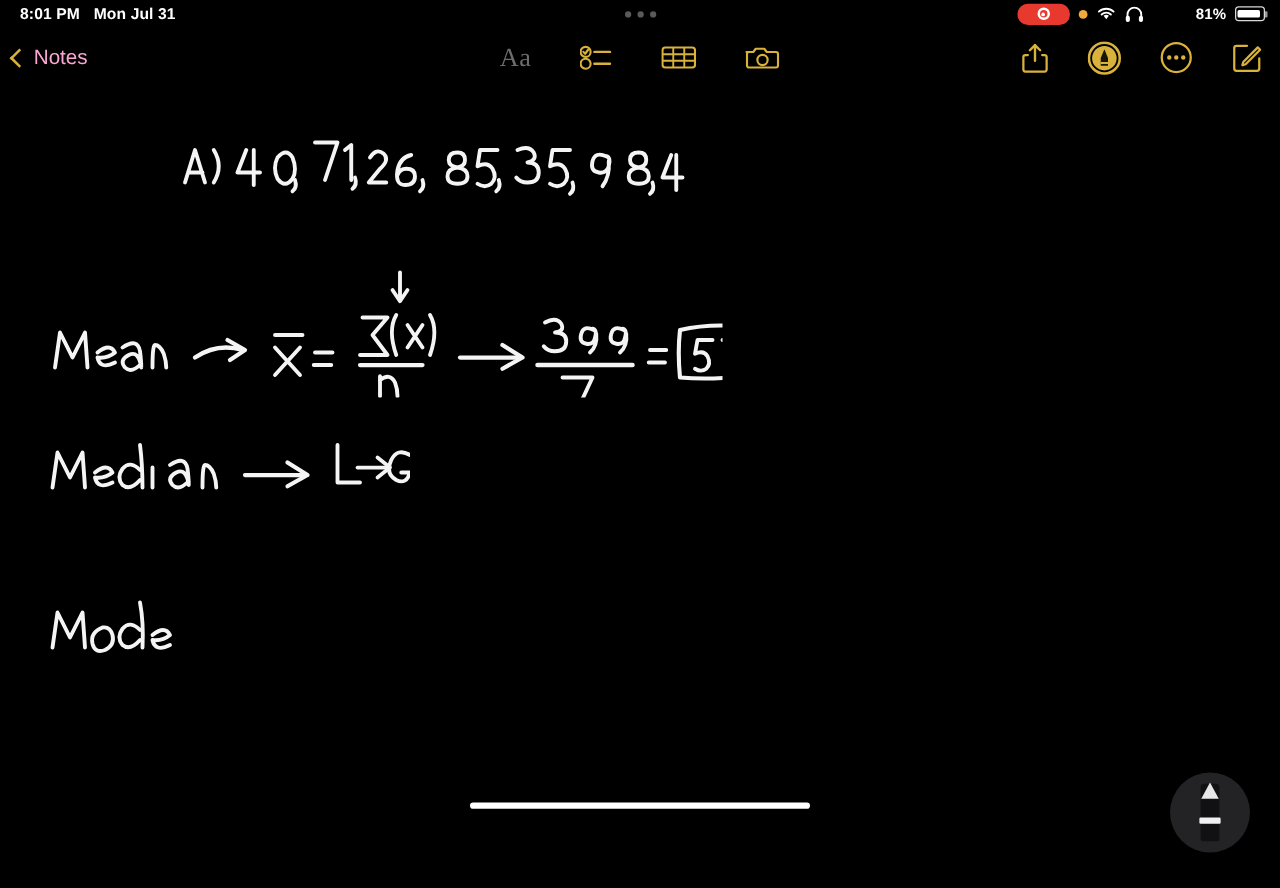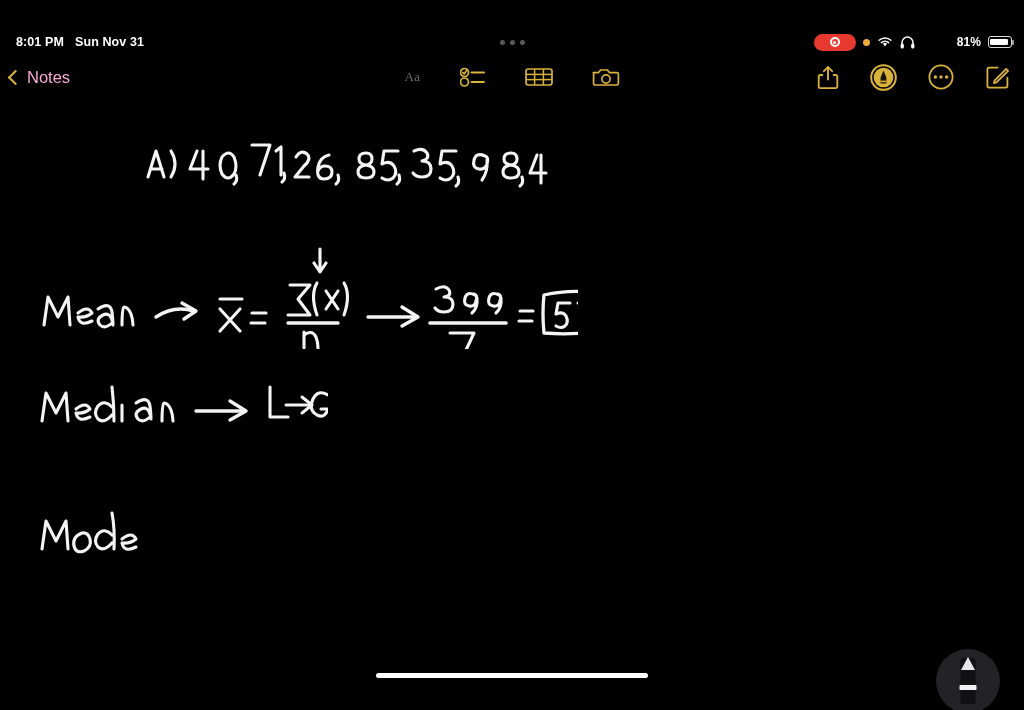--- a/index.html
+++ b/index.html
@@ -2,21 +2,21 @@
 <html><head>
 <meta charset="utf-8">
 <style>
   * { margin:0; padding:0; box-sizing:border-box; }
   html, body {
     width:1024px; height:710px;
     background:#000;
     font-family:"Liberation Sans", sans-serif;
     overflow:hidden;
   }
-  #app { position:relative; width:1024px; height:656px; background:#000;margin-top:31px; }
+  #app { position:relative; width:1024px; height:656px; background:#000; }
 
   
   .statusbar {
     position:absolute; top:0; left:0; width:1024px; height:22px;
     display:flex; align-items:center; color:#fff;
     font-size:12.5px; font-weight:bold; letter-spacing:.1px;
   }
   .sb-left { display:flex; align-items:center; gap:11px; padding-left:16px; }
   .sb-center { position:absolute; left:0; right:0; display:flex; justify-content:center; align-items:center; pointer-events:none;}
   .multitask-dots { display:flex; gap:5px; }
@@ -61,21 +61,21 @@
     transform:rotate(45deg); display:block; margin-top:0px; }
   .tb-center {
     position:absolute; left:0; right:0; top:0; height:44px;
     display:flex; align-items:center; justify-content:center; gap:39px;
   }
   .tb-right {
     position:absolute; right:14px; top:0; height:44px;
     display:flex; align-items:center; gap:31px;
   }
   .tbtn { display:flex; align-items:center; justify-content:center; cursor:pointer; }
-  .aa { color:#6d6d6d; font-size:13px; font-family:"Liberation Serif", serif; letter-spacing:.5px; }
+  .aa { color:#6d6d6d; font-size:21px; font-family:"Liberation Serif", serif; letter-spacing:.5px; }
 
   
   .canvas { position:absolute; top:68px; left:0; width:1024px; height:612px; background:#000; }
   .ink { position:absolute; color:#f2f2f2; }
 
   
   .pen-fab {
     position:absolute; left:936px; top:618px; width:64px; height:64px;
     border-radius:50%; background:#232325; cursor:pointer;
   }
@@ -100,21 +100,21 @@
   }
 </style>
 </head>
 <body>
 
 <div id="app">
 
   <div class="statusbar">
     <div class="sb-left">
       <span>8:01 PM</span>
-      <span>Sun Nov 31</span>
+      <span>Mon Jul 31</span>
     </div>
 
     <div class="sb-center">
       <span class="multitask-dots">
         <i></i>
           <i></i>
           <i></i>
       </span>
     </div>
 

